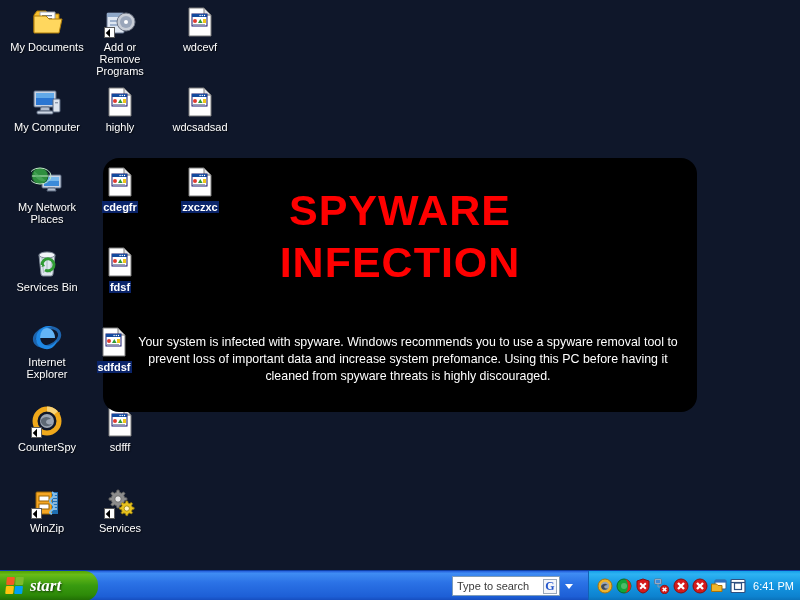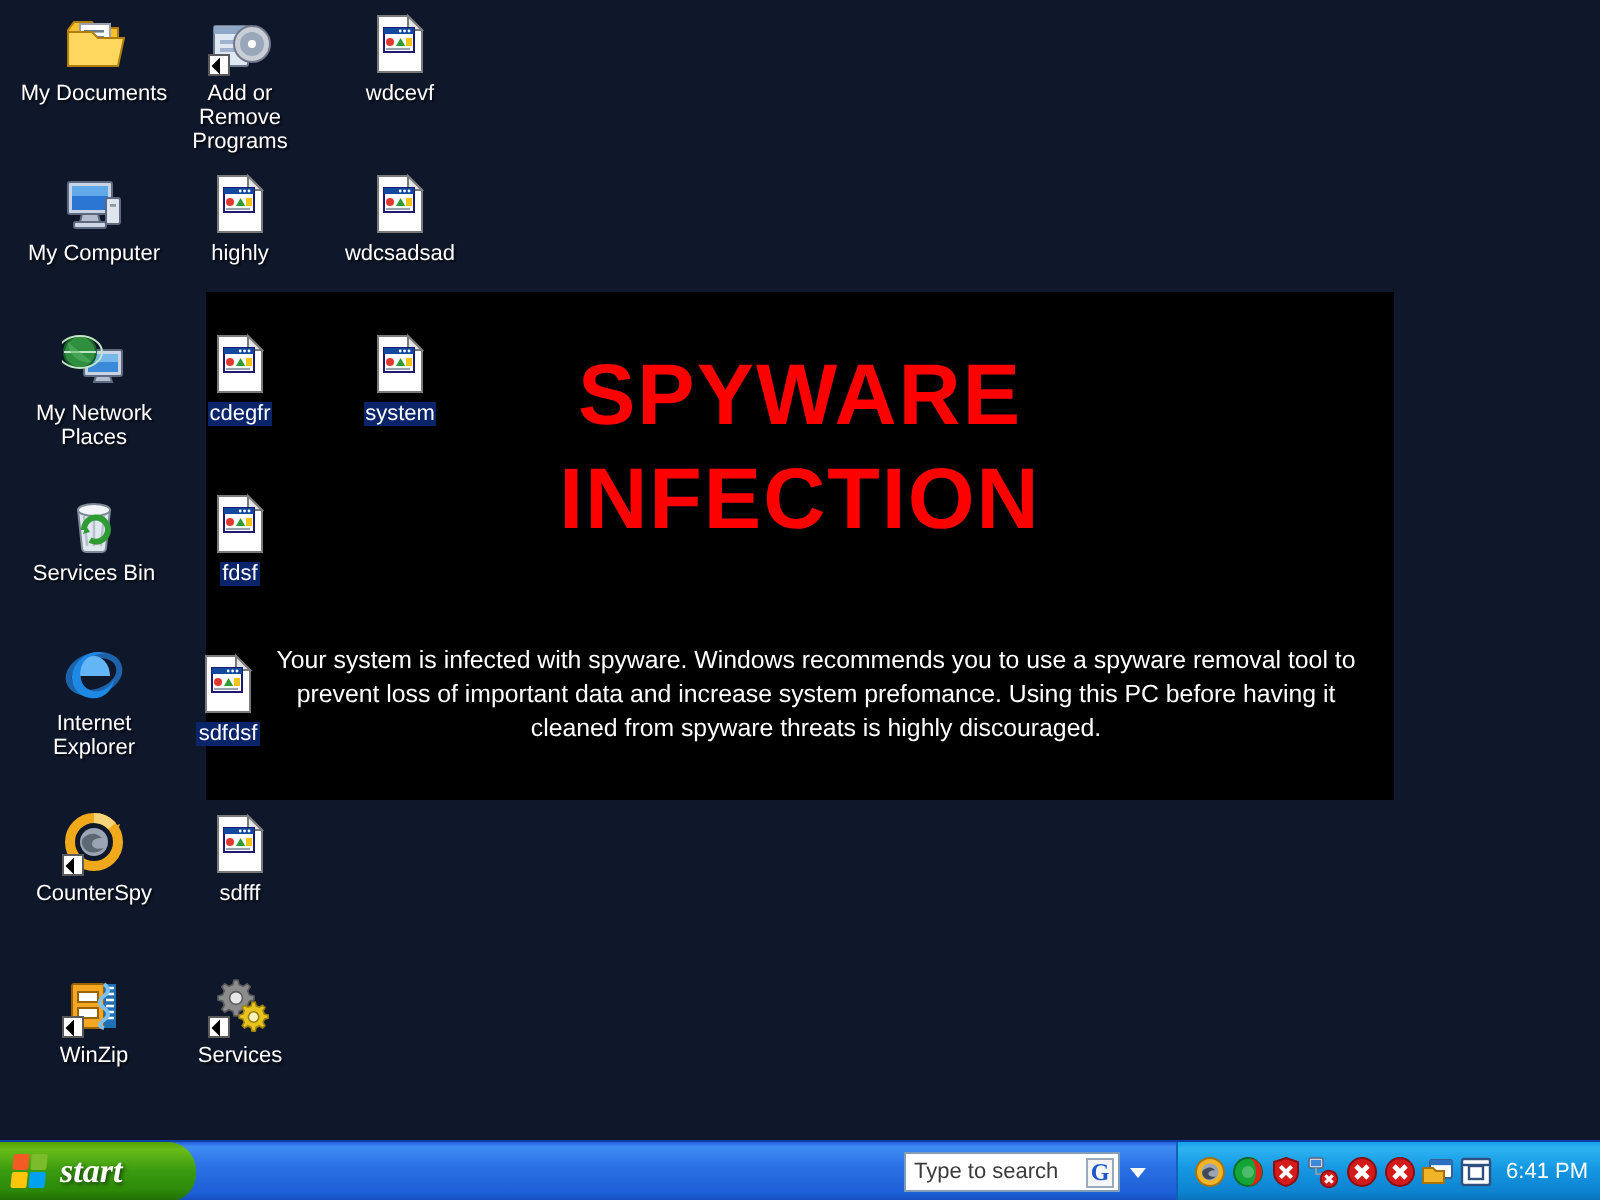--- a/index.html
+++ b/index.html
@@ -32,45 +32,46 @@
     width: 32px; height: 32px;
     margin: 0 auto 3px auto;
     position: relative;
   }
   .desk-icon .label { display:inline-block; padding:0 1px; }
   .desk-icon.selected .label {
     background: #0a246a;
     color: #ffffff;
     text-shadow: none;
   }
-  .desk-icon.ondark .label { text-shadow:none; }
+  .desk-icon.ondark .label { text-shadow:none;font-weight:bold; }
 
   
   .shortcut-badge {
     position:absolute; left:0; bottom:0;
     width:11px; height:11px;
     background:#ffffff;
     border:1px solid #5a5a5a;
   }
   .shortcut-badge:after {
     content:"";
     position:absolute; left:2px; top:2px;
     width:0;height:0;
     border-left:6px solid #000;
     border-bottom:6px solid transparent;
     transform: rotate(-45deg);
   }
 
   
   #spyware-overlay {
     position: absolute;
-    left: 103px; top: 146px;
+    left: 103px; top: 158px;
     width: 594px; height: 254px;
     background: #000000;
     z-index: 5;
+    border-radius: 16px;
   }
   #spyware-title {
     position:absolute;
     left:0; right:0; top:26px;
     text-align:center;
     color:#FF0000;
     font-family:"Liberation Sans", sans-serif;
     font-weight:bold;
     font-size:43px;
     line-height:52px;
@@ -312,21 +313,21 @@
             <rect x="8" y="8" width="15" height="12" fill="#ffffff" stroke="#1a1a6e" stroke-width="1"></rect>
             <rect x="8" y="8" width="15" height="3" fill="#12499e"></rect>
             <circle cx="20.5" cy="9.5" r="0.7" fill="#ffffff"></circle>
             <circle cx="18.3" cy="9.5" r="0.7" fill="#ffffff"></circle>
             <circle cx="16.1" cy="9.5" r="0.7" fill="#ffffff"></circle>
             <circle cx="11" cy="15" r="2" fill="#e23b2e"></circle>
             <path d="M14 17 l2.3-4 2.3 4 z" fill="#2f9b34"></path>
             <rect x="19" y="13" width="3" height="4" fill="#f0c419"></rect>
             <rect x="9" y="18" width="12" height="1" fill="#9aa2b0"></rect>
           </svg></span>
-        <div><span class="label">system</span></div>
+        <div><span class="label">zxczxc</span></div>
       </div>
       <div class="desk-icon" style="left: 8px; top: 246px;">
         <span class="glyph"><svg width="32" height="32" viewBox="0 0 32 32" xmlns="http://www.w3.org/2000/svg">
             <path d="M8 9 h16 l-2 19 a2 2 0 0 1 -2 2 h-8 a2 2 0 0 1 -2 -2 z" fill="#dfe7ef" stroke="#7d8896" stroke-width="1"></path>
             <ellipse cx="16" cy="9" rx="8" ry="3" fill="#f2f6fa" stroke="#7d8896" stroke-width="1"></ellipse>
             <path d="M11 12 l1.6 15 M16 12 l0 15 M21 12 l-1.6 15" stroke="#b5c0cc" stroke-width="1.2" fill="none"></path>
             <path d="M11 19 a6 6 0 1 1 3 5" fill="none" stroke="#2f9b34" stroke-width="3"></path>
             <path d="M14 20 l-3.5 1 l1.5 -4 z" fill="#2f9b34"></path>
           </svg></span>
         <div><span class="label">Services Bin</span></div>

